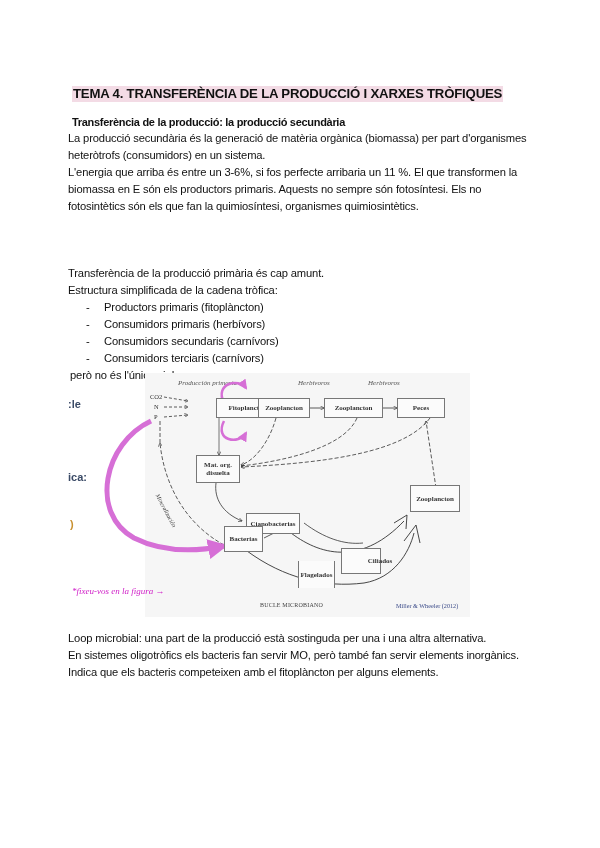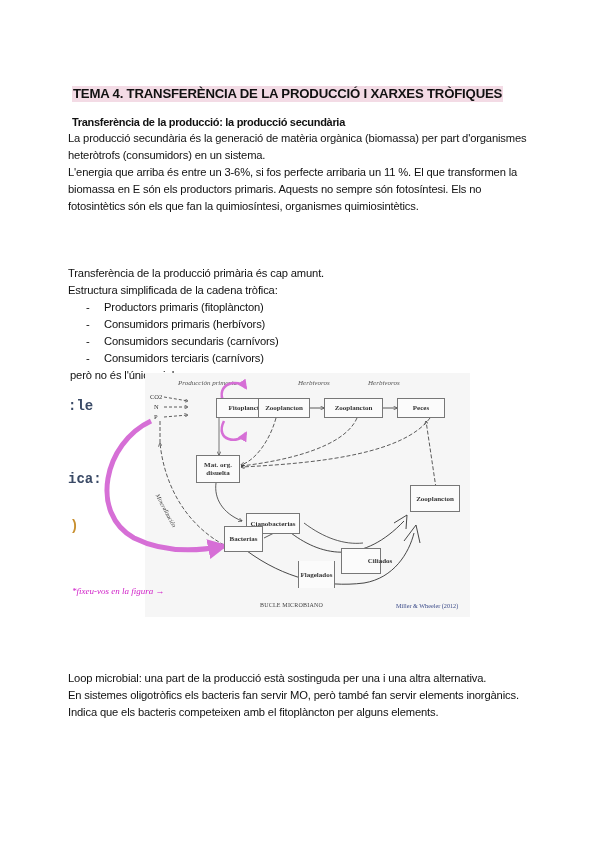--- a/index.html
+++ b/index.html
@@ -44,21 +44,21 @@
       position: absolute;
       left: 68px;
       width: 470px;
       font-size: 11.2px;
       line-height: 17px;
       letter-spacing: -0.15px;
     }
     .para p { margin: 0; }
     .p1 { top: 130px; }
     .p2 { top: 265px; }
-    .p3 { top: 630px; margin-top: 40px; }
+    .p3 { top: 630px; }
     ul.chain {
       list-style: none;
       margin: 0;
       padding: 0;
     }
     ul.chain li {
       position: relative;
       padding-left: 36px;
     }
     ul.chain li .dash {
@@ -101,22 +101,22 @@
     .cat-label {
       position: absolute;
       font-family: "Liberation Serif", serif;
       font-style: italic;
       font-size: 7px;
       color: #555;
       white-space: nowrap;
     }
     .side-frag {
       position: absolute;
-      font-family: Liberation Mono, monospace;
-      font-size: 14px;
+      font-family: Liberation Sans, sans-serif;
+      font-size: 11px;
       font-weight: bold;
       color: #3a4a66;
     }
     .note {
       position: absolute;
       left: 8px; top: 213px;
       font-family: "Liberation Serif", serif;
       font-style: italic;
       font-size: 9px;
       color: #d020c8;

